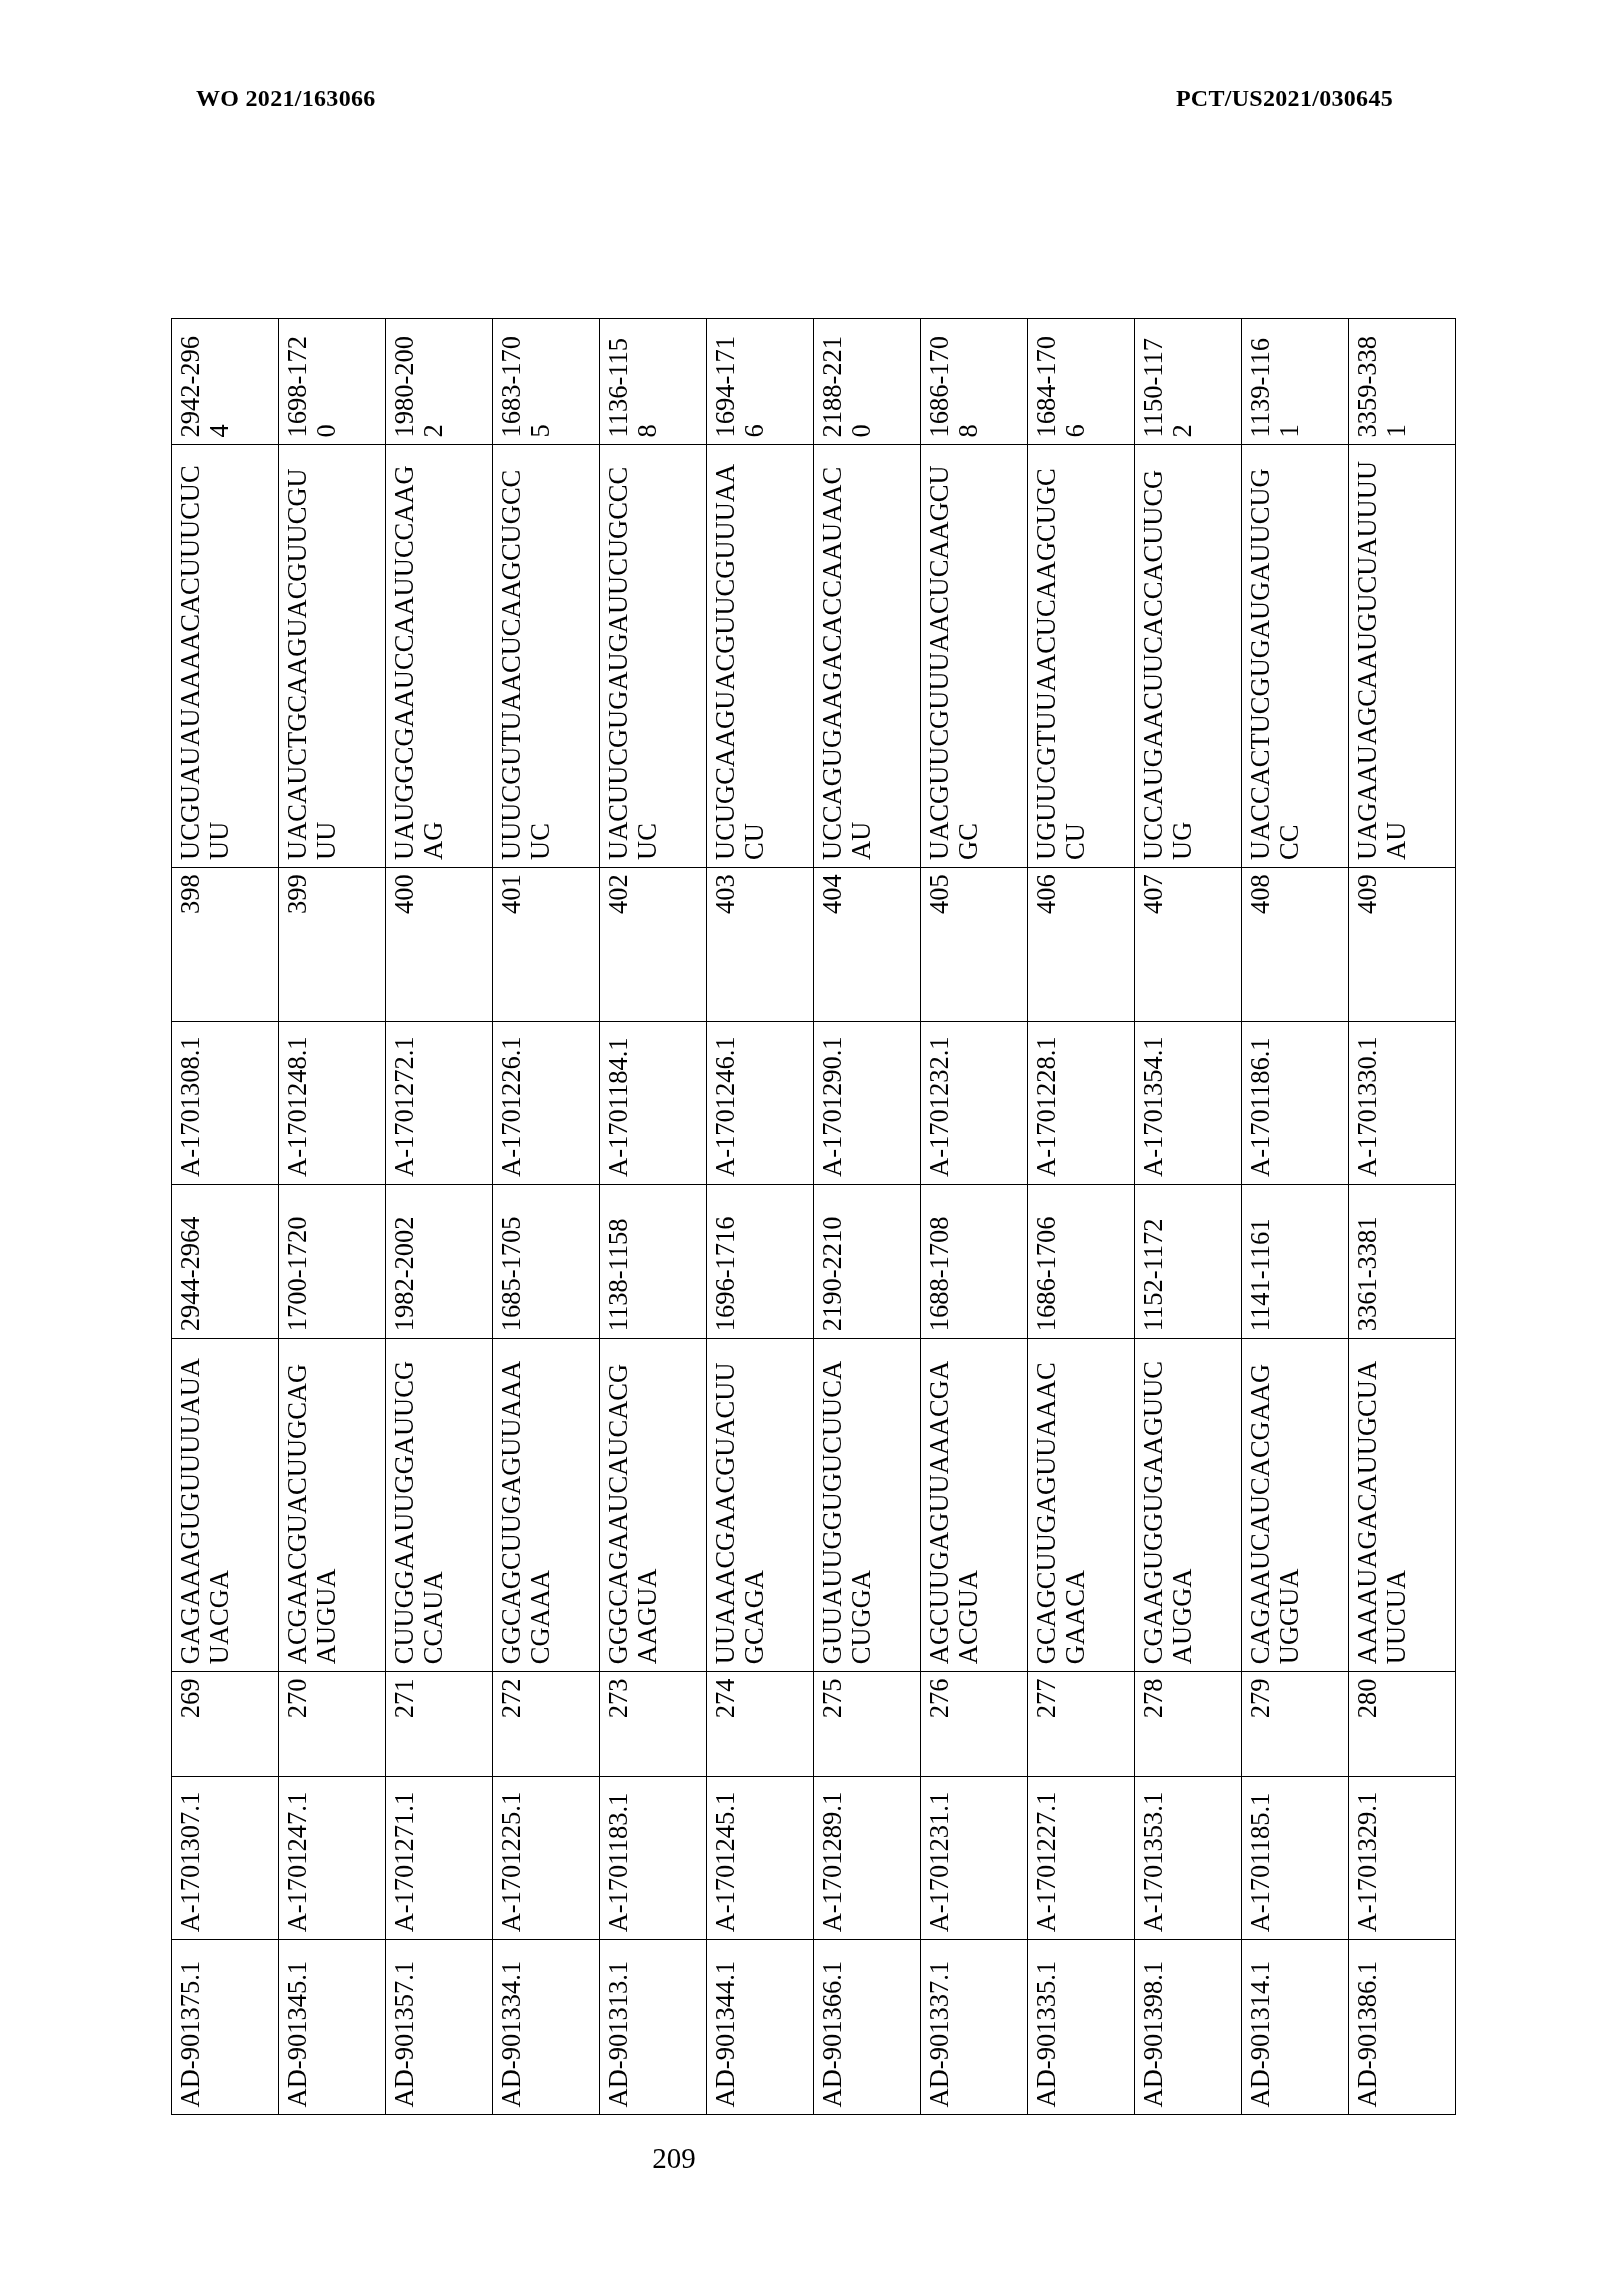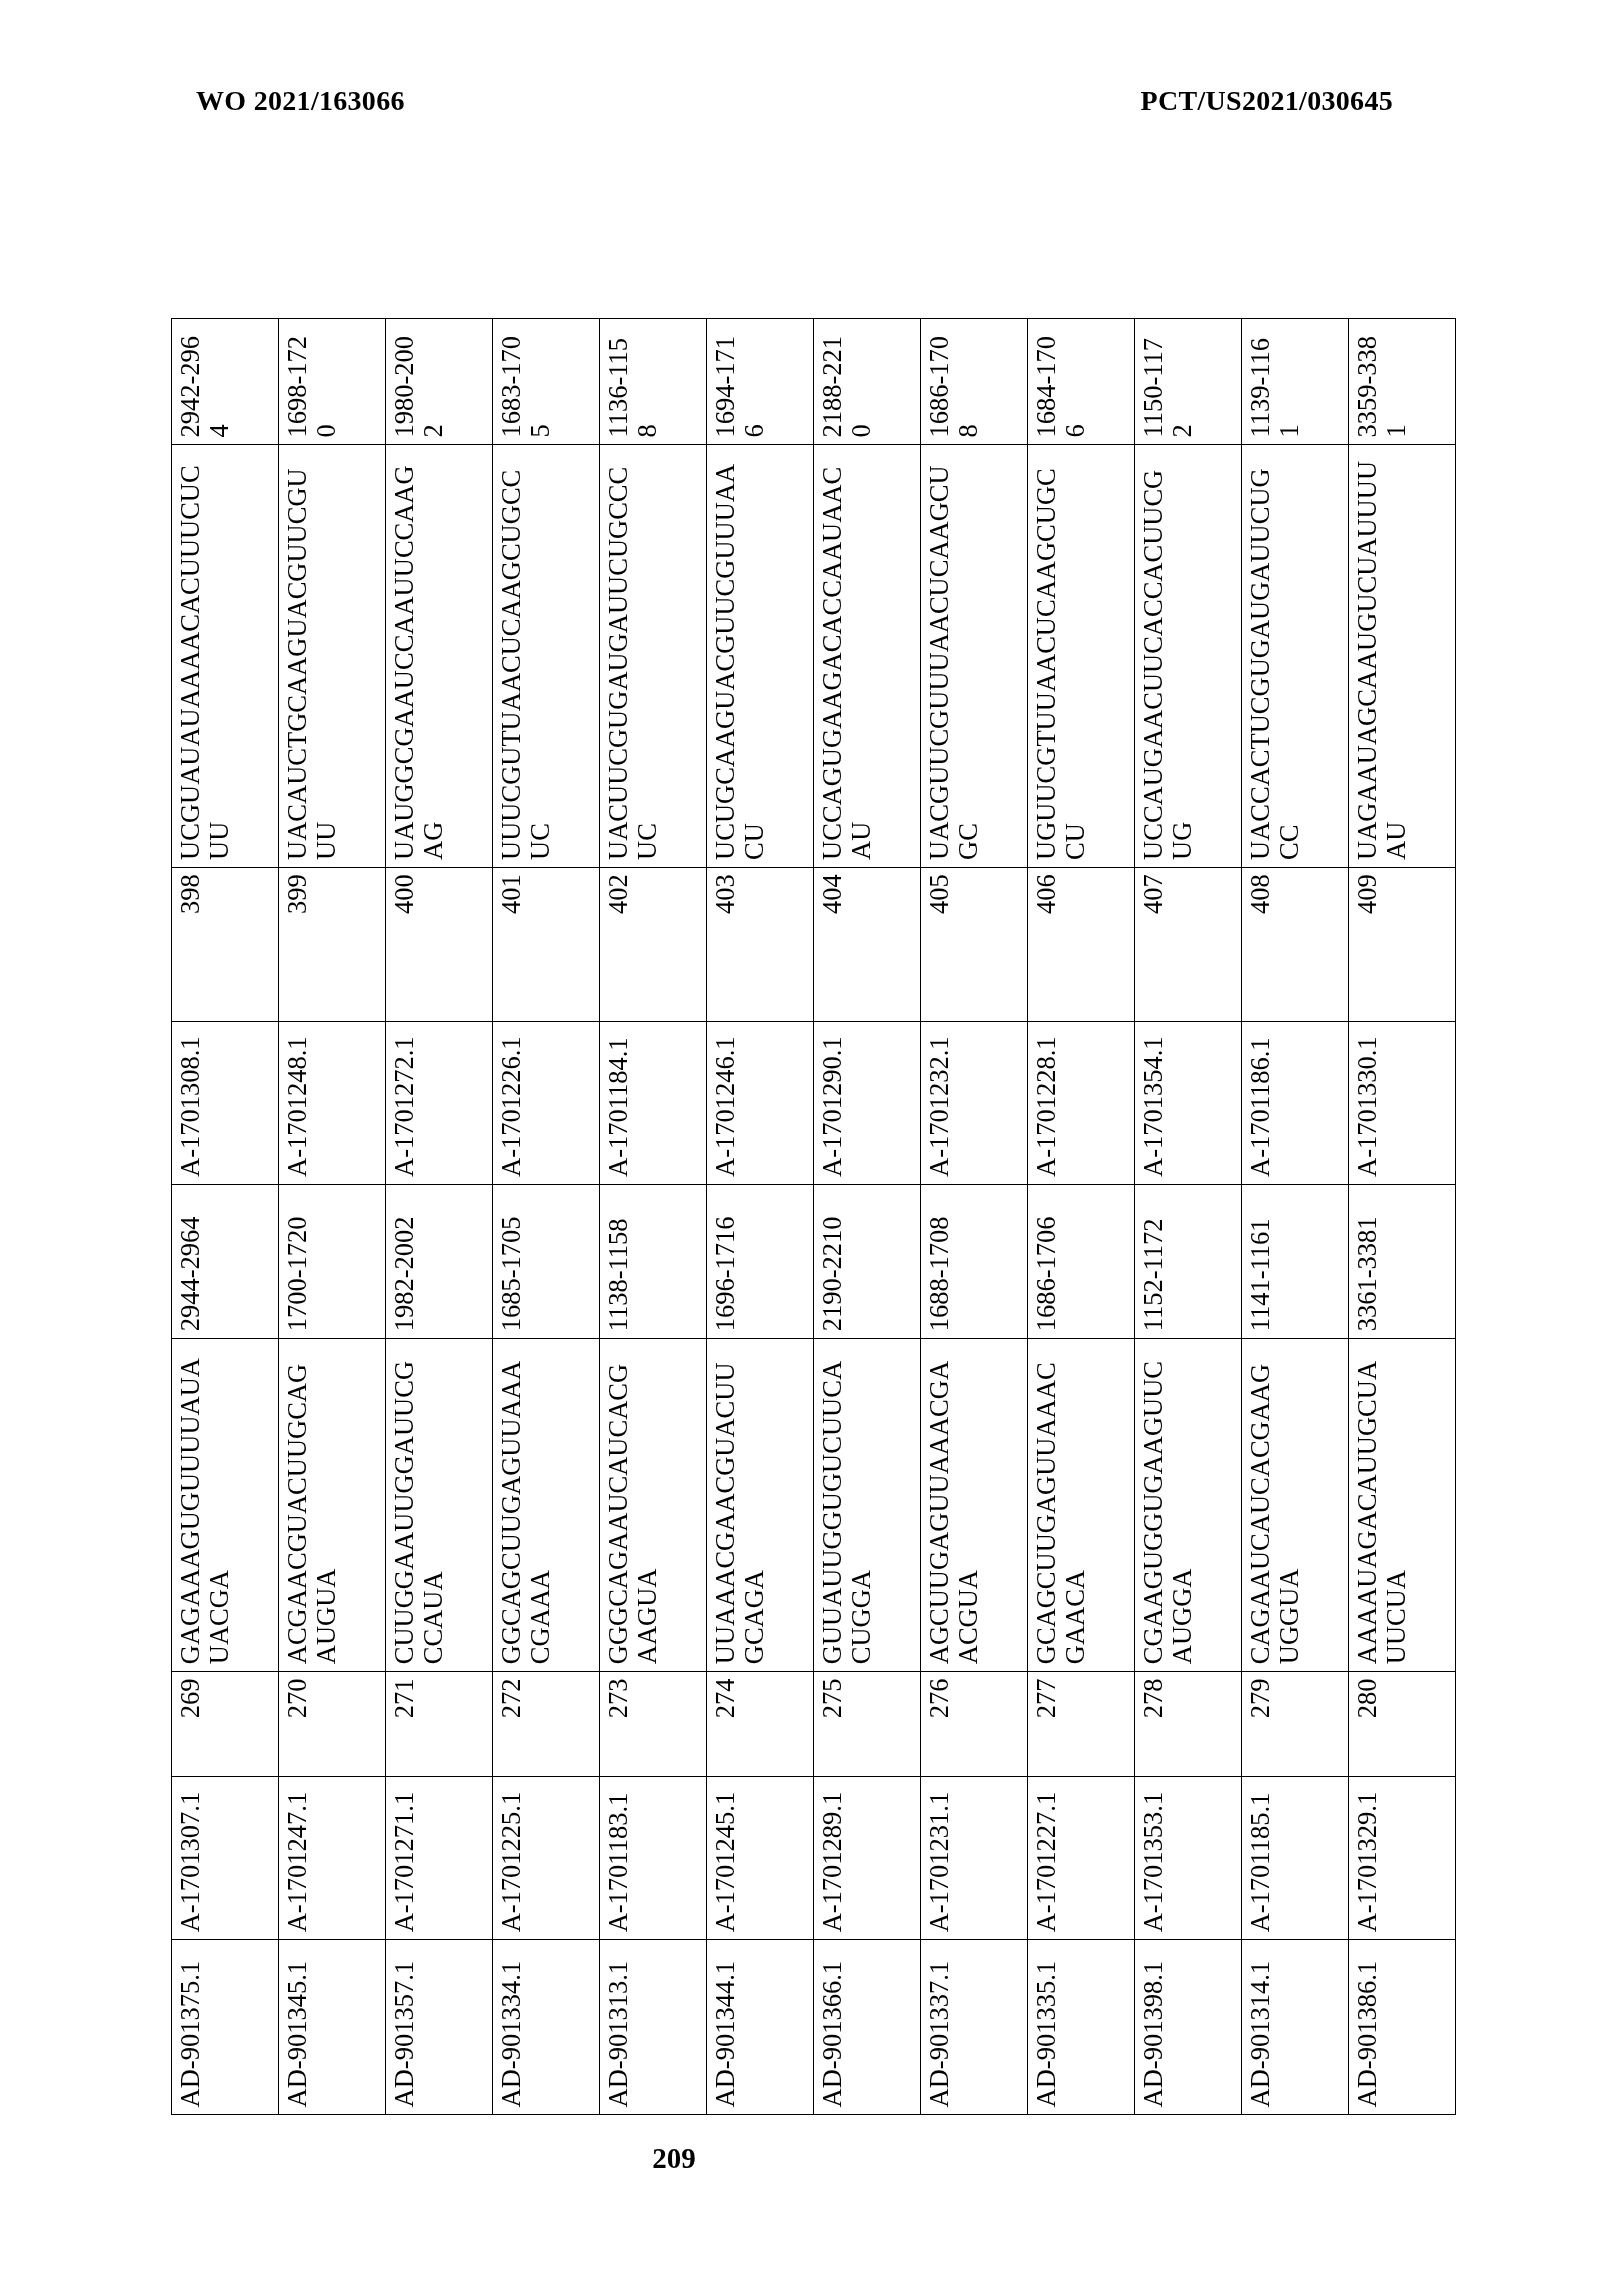--- a/index.html
+++ b/index.html
@@ -1,23 +1,23 @@
 <!DOCTYPE html>
 <html style="font-size:10.6px"><head>
 <meta charset="utf-8">
 <style>
   html, body { margin: 0; padding: 0; background: #ffffff; }
   body {
     width: 1612px; height: 2295px; position: relative; overflow: hidden;
     font-family: "Liberation Serif", "DejaVu Serif", serif; color: #000;
   }
-  .hdr { position: absolute; top: 85px; font-weight: bold; font-size: 28px; letter-spacing: 0.3px; }
+  .hdr { position: absolute; top: 85px; font-weight: bold; font-size: 24px; letter-spacing: 0.3px; }
   .hdr.left { left: 196px; }
   .hdr.right { right: 219px; }
-  .pageno { position: absolute; top: 2142px; left: 0; width: 1348px; text-align: center; font-size: 29px; font-weight: bold; }
+  .pageno { position: absolute; top: 2142px; left: 0; width: 1348px; text-align: center; font-size: 29px; }
 
   
   .rot {
     position: absolute;
     width: 1797px; height: 1283px;
     left: 171px; top: 318px;
     transform-origin: 0 0;
     transform: translate(0px, 1797px) rotate(-90deg);
   }
   table.data {

